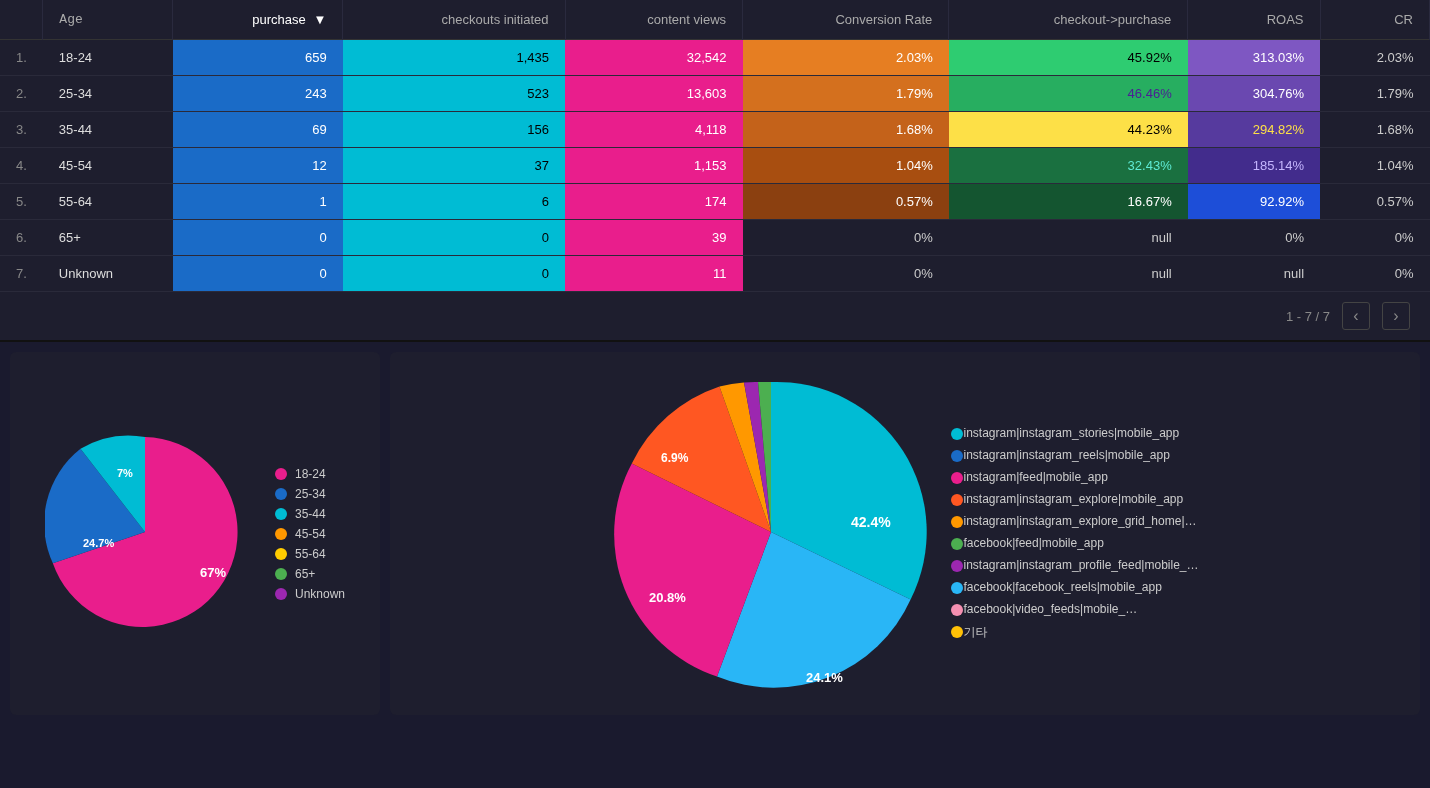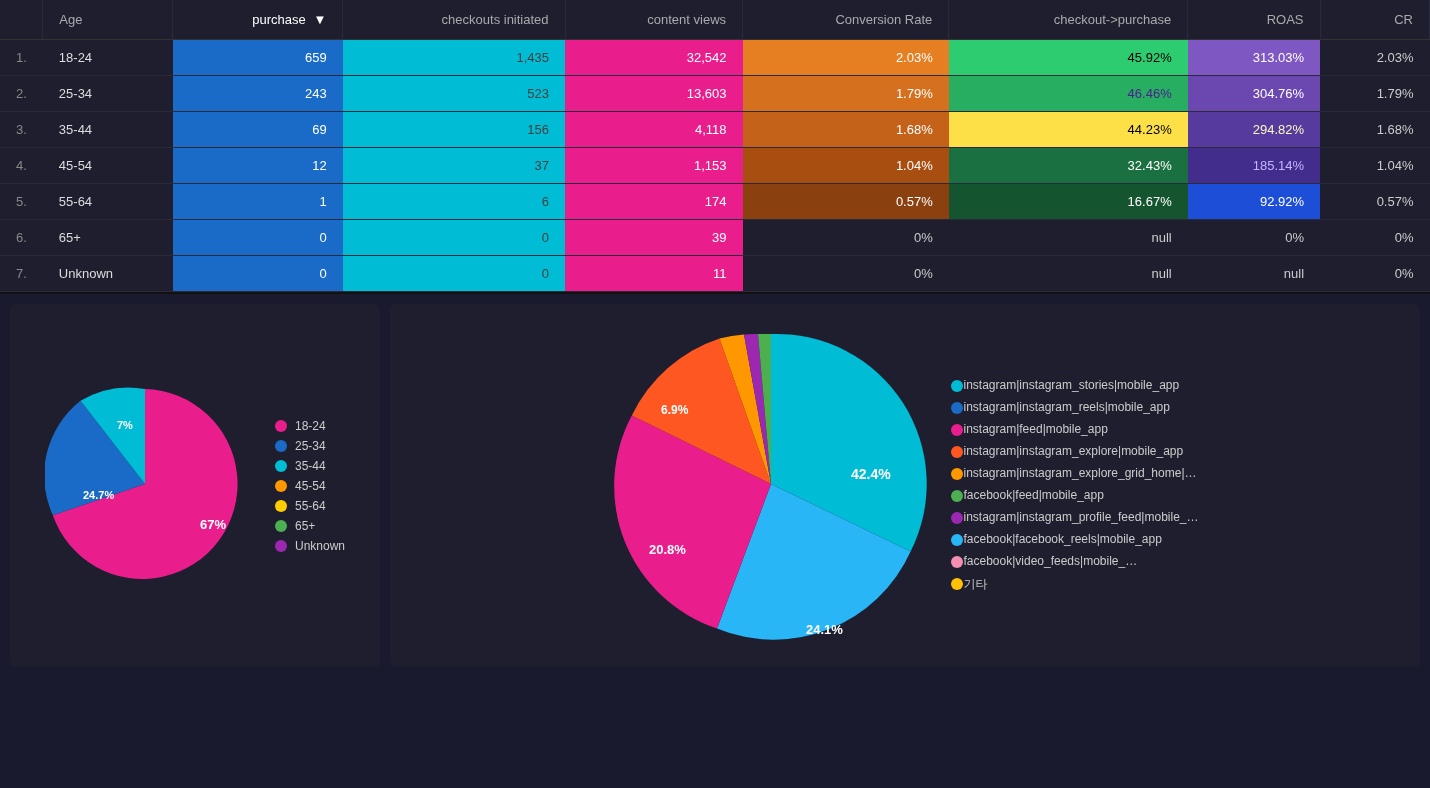--- a/index.html
+++ b/index.html
@@ -82,21 +82,21 @@
 
     
     td.col-purchase {
       background: #1a6bc7;
       color: #fff;
     }
 
     
     td.col-checkouts {
       background: #00bcd4;
-      color: #404040;
+      color: #000000;
       margin-left: 20px;
     }
 
     
     td.col-content {
       background: #e91e8c;
       color: #fff;
       padding-left: 13px;
     }
 
@@ -106,29 +106,29 @@
     td.col-cr3 { background: #c4621a; color: #fff; }
     td.col-cr4 { background: #a84e10; color: #fff; }
     td.col-cr5 { background: #8b4010; color: #fff; }
     td.col-cr6 { color: #ccc; }
     td.col-cr7 { color: #ccc; }
 
     
     td.col-cp1 { background: #2ecc71; color: #000; }
     td.col-cp2 { background: #27ae60; color: #4c1d95; }
     td.col-cp3 { background: #fde047; color: #000; }
-    td.col-cp4 { background: #1a7040; color: #ffffff; }
+    td.col-cp4 { background: #1a7040; color: #5eead4; }
     td.col-cp5 { background: #145530; color: #fff; }
     td.col-cp6 { color: #ccc; }
     td.col-cp7 { color: #ccc; }
 
     
     td.col-roas1 { background: #7e57c2; color: #fff; padding-left: 8px; }
     td.col-roas2 { background: #6a48b0; color: #fff; }
-    td.col-roas3 { background: #563a9e; color: #fef9c3; }
+    td.col-roas3 { background: #563a9e; color: #fde047; }
     td.col-roas4 { background: #422c8c; color: #c4b5fd; }
     td.col-roas5 { background: #1d4ed8; color: #fff; }
     td.col-roas6 { color: #ccc; }
     td.col-roas7 { color: #ccc; }
 
     
     td.col-cr-last { color: #ccc; }
 
     .pagination {
       display: flex;
@@ -236,21 +236,21 @@
     }
   </style>
 </head>
 <body>
 
 <div class="table-section">
   <table>
     <thead>
       <tr>
         <th></th>
-        <th style="text-align:left;">Age</th>
+        <th style="text-align:left;font-family:Liberation Mono, monospace;">Age</th>
         <th class="sort-col">
           <span>purchase</span>
           <span class="sort-arrow">▼</span>
         </th>
         <th>checkouts initiated</th>
         <th>content views</th>
         <th>Conversion Rate</th>
         <th>checkout-&gt;purchase</th>
         <th>ROAS</th>
         <th>CR</th>
@@ -329,20 +329,25 @@
       <td class="col-purchase">0</td>
       <td class="col-checkouts">0</td>
       <td class="col-content">11</td>
       <td class="col-cr7">0%</td>
       <td class="col-cp7">null</td>
       <td class="col-roas7">null</td>
       <td class="col-cr-last">0%</td>
     </tr>
       </tbody>
   </table>
+  <div class="pagination">
+    <span>1 - 7 / 7</span>
+    <button class="pagination-btn">‹</button>
+    <button class="pagination-btn">›</button>
+  </div>
 </div>
 
 <div class="charts-section">
 
   <div class="chart-card chart-card-left">
     <div class="pie-container">
       <div style="position:relative;">
         <svg width="200" height="200" viewBox="0 0 200 200">
 
           <path d="M100,100 L100,5 A95,95 0 1,1 7.85,131.25 Z" fill="#e91e8c"></path>

